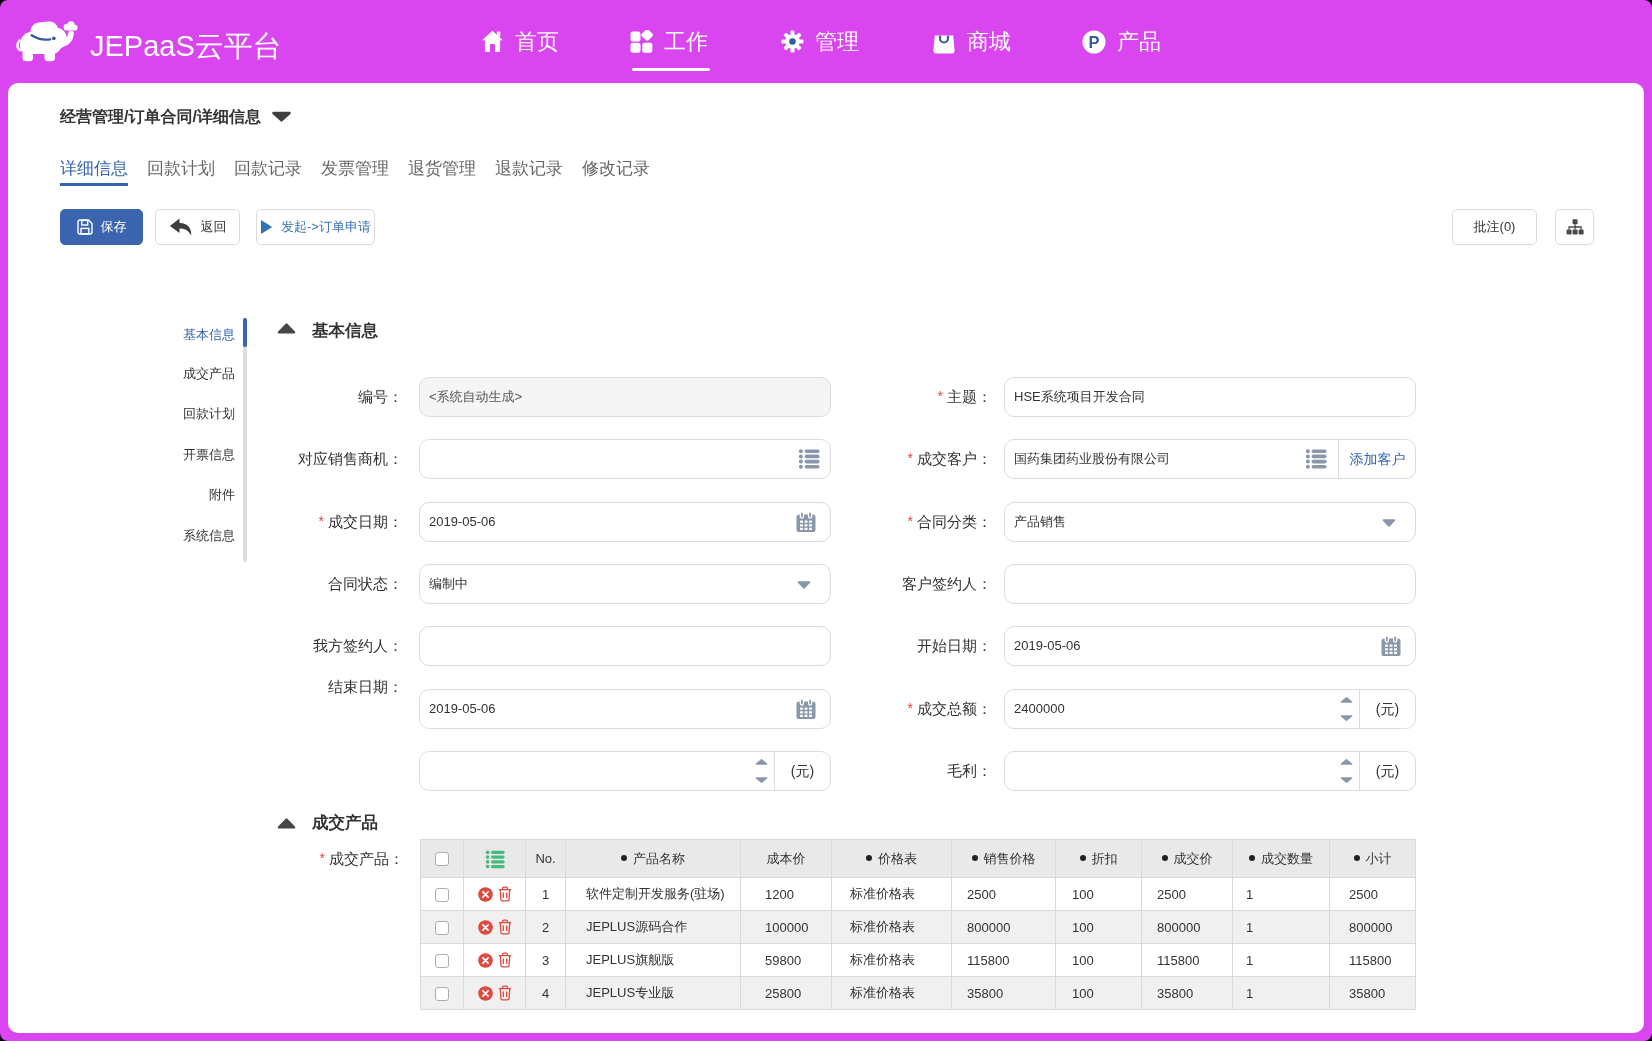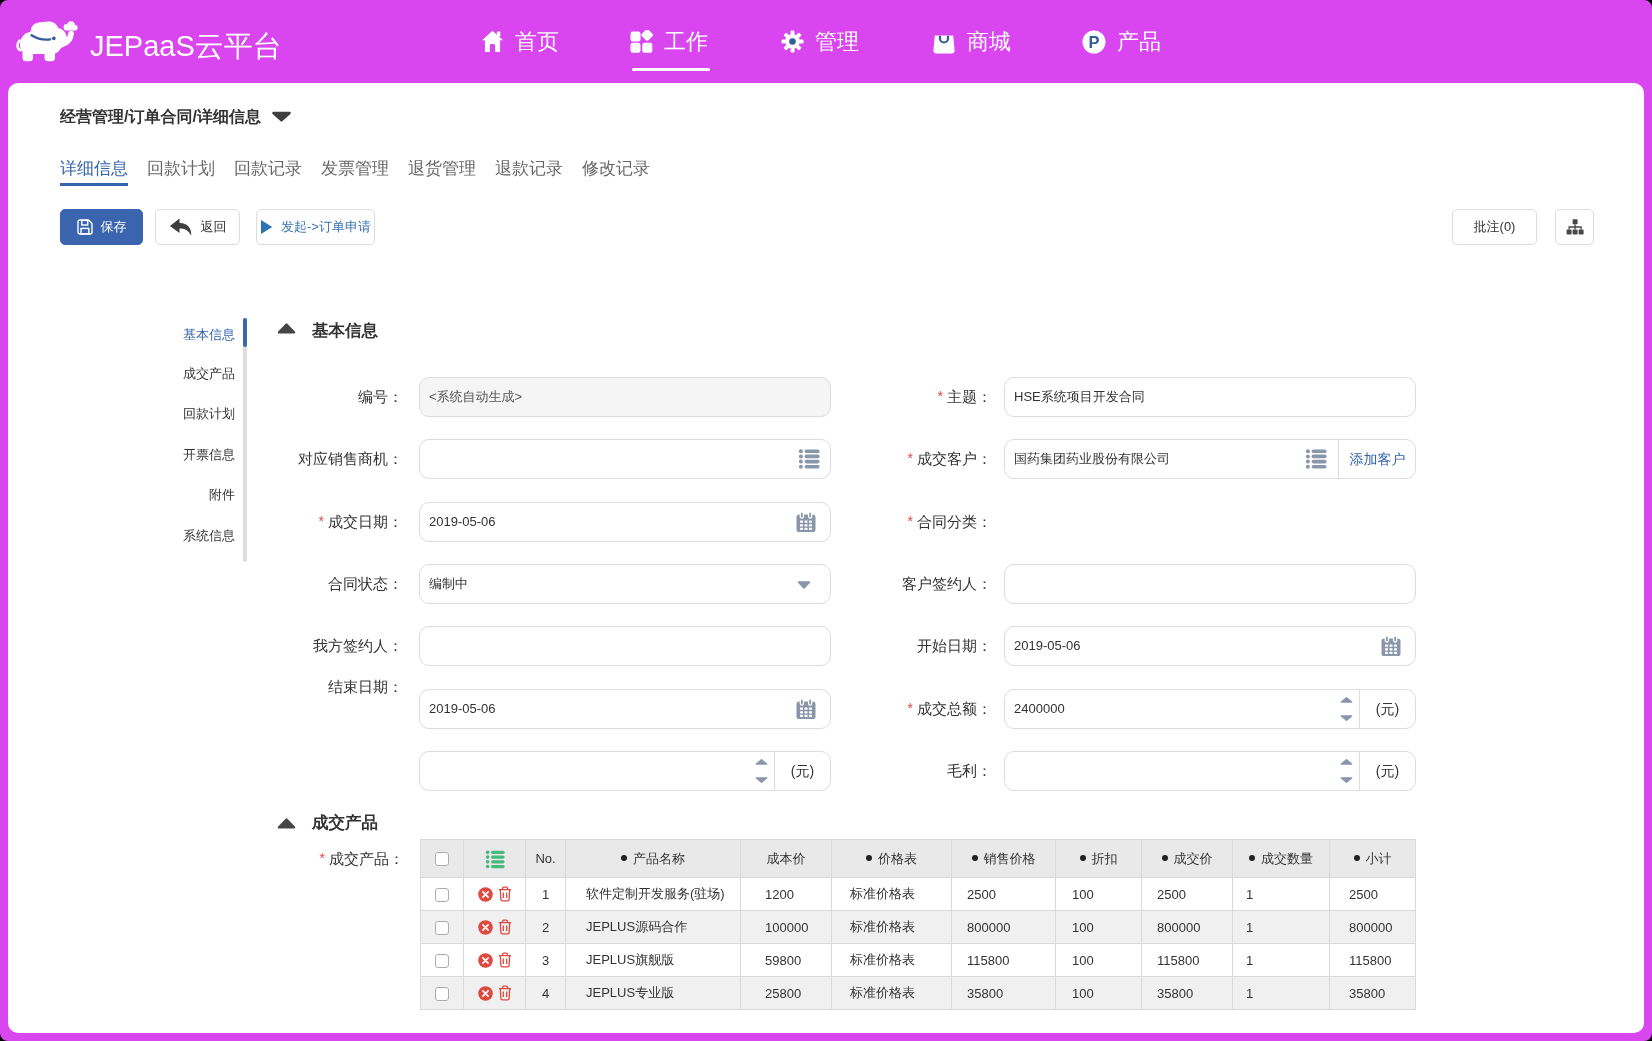--- a/index.html
+++ b/index.html
@@ -201,20 +201,23 @@
             <rect x="14" y="9.6" width="3" height="2.2" rx="0.4"></rect>
             <rect x="5" y="13.2" width="3" height="2.2" rx="0.4"></rect>
             <rect x="9.5" y="13.2" width="3" height="2.2" rx="0.4"></rect>
             <rect x="14" y="13.2" width="3" height="2.2" rx="0.4"></rect>
             <rect x="5" y="16.8" width="3" height="2.2" rx="0.4"></rect>
             <rect x="9.5" y="16.8" width="3" height="2.2" rx="0.4"></rect>
             <rect x="14" y="16.8" width="3" height="2.2" rx="0.4"></rect>
           </g>
         </svg></div>
 <div class="lbl" style="left:684px; top:419px;"><span class="req">*</span>合同分类：</div>
+<div class="inp" style="left:996px; top:419px;">产品销售<svg class="caret" width="14" height="8" viewBox="0 0 14 8">
+          <path d="M1.6 1.2 h10.8 l-5.4 5.6 z" fill="#8a96a9" stroke="#8a96a9" stroke-width="1.8" stroke-linejoin="round"></path>
+        </svg></div>
 
 <div class="lbl" style="left:95px; top:481px;">合同状态：</div>
 <div class="inp" style="left:411px; top:481px;">编制中<svg class="caret" width="14" height="8" viewBox="0 0 14 8">
           <path d="M1.6 1.2 h10.8 l-5.4 5.6 z" fill="#8a96a9" stroke="#8a96a9" stroke-width="1.8" stroke-linejoin="round"></path>
         </svg></div>
 <div class="lbl" style="left:684px; top:481px;">客户签约人：</div>
 <div class="inp" style="left:996px; top:481px;"></div>
 
 <div class="lbl" style="left:95px; top:543px;">我方签约人：</div>
 <div class="inp" style="left:411px; top:543px;"></div>

